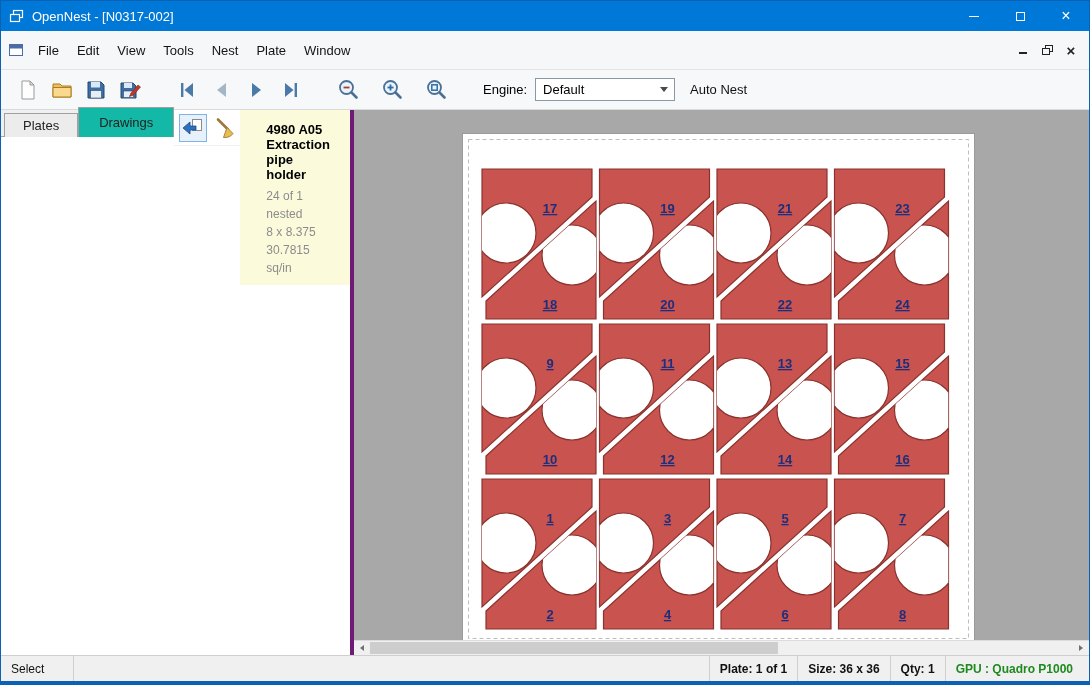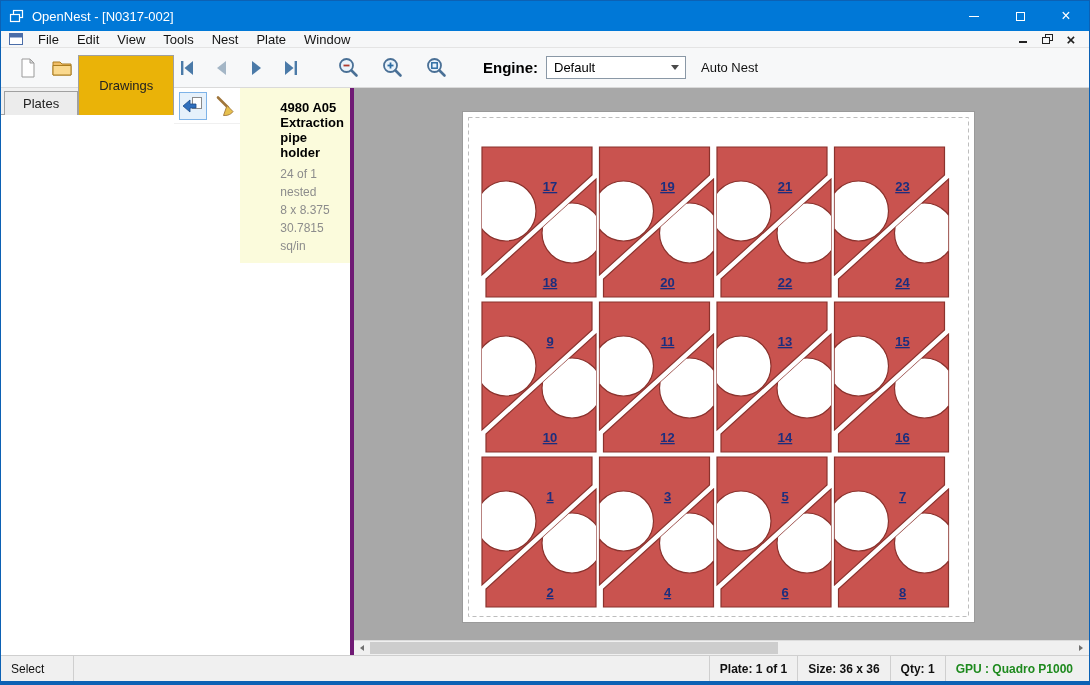--- a/index.html
+++ b/index.html
@@ -11,49 +11,49 @@
   .titlebar{height:30px;background:#0078d7;display:flex;align-items:center;color:#fff;flex:0 0 auto}
   .app-icon{margin:0 7px 0 8px}
   .title-text{font-size:13px}
   .caption{margin-left:auto;display:flex;height:100%}
   .cap-btn{width:46px;height:100%;display:flex;align-items:center;justify-content:center}
   .glyph-min{width:10px;height:1px;background:#fff;display:block}
   .glyph-max{width:9px;height:9px;border:1px solid #fff;display:block}
   .glyph-close{font-size:16px;line-height:1}
 
   
-  .menubar{height:17px;background:#f6f7f8;display:flex;align-items:center;border-bottom:1px solid #e4e4e4;flex:0 0 auto}
+  .menubar{height:39px;background:#f6f7f8;display:flex;align-items:center;border-bottom:1px solid #e4e4e4;flex:0 0 auto}
   .mdi-icon{margin:0 5px 0 7px}
   .menu-item{font-size:13px;padding:4px 9px;color:#141414;cursor:default}
   .mdi-controls{margin-left:auto;display:flex;align-items:center;padding-right:8px;gap:4px}
   .mdi-btn{width:20px;height:18px;display:flex;align-items:center;justify-content:center;color:#222}
   .mdi-min{width:8px;height:2px;background:#222;display:block;margin-top:6px}
   .mdi-close{font-size:15px;font-weight:bold;line-height:1}
 
   
   .toolbar{height:40px;background:#f7f8f9;border-bottom:1px solid #dadada;display:flex;align-items:center;padding-left:10px;flex:0 0 auto}
   .tb-btn{width:34px;height:32px;display:flex;align-items:center;justify-content:center}
   .tb-gap{width:24px}
   .tb-gap-sm{width:10px}
-  .engine-label{font-weight:bold;font-size:15px;margin:0 8px 0 30px}
+  .engine-label{font-weight:normal;font-size:13px;margin:0 8px 0 30px}
   .combo{width:140px;height:23px;border:1px solid #8a98a6;background:#fff;display:flex;align-items:center;font-size:13px;padding-left:7px}
   .combo-arrow{margin-left:auto;margin-right:6px;width:0;height:0;border-left:4px solid transparent;border-right:4px solid transparent;border-top:5px solid #4a4a4a}
   .autonest{font-size:13px;margin-left:15px;color:#111}
 
   
   .main{flex:1;display:flex;min-height:0}
   .left-panel{width:353px;background:#fff;border-right:4px solid #701a75;display:flex;flex-direction:row;flex:0 0 auto}
   .tabstrip{height:27px;background:#f0f0f0;display:flex;align-items:flex-end;padding-left:3px;border-bottom:1px solid #a5a5a5}
   .tab{font-size:13px;padding:4px 18px;background:#ececec;border:1px solid #a0a0a0;border-bottom:none;margin-bottom:-1px;color:#222}
-  .tab.active{background:#eab308;padding:22px 20px;position:relative;z-index:2}
+  .tab.active{background:#14b8a6;padding:7px 20px;position:relative;z-index:2}
   .panel-toolbar{height:36px;display:flex;align-items:center;padding-left:5px;gap:5px;background:#fff;border-bottom:1px solid #f0f0f0;flex:0 0 auto}
   .ptb-btn{width:28px;height:28px;display:flex;align-items:center;justify-content:center;border:1px solid transparent}
   .ptb-btn.checked{background:#e6f1fb;border-color:#7eb3e8}
   .drawing-list{flex:1;background:#fff;overflow:hidden}
-  .drawing-item{display:flex;gap:16px;padding:8px 24px;background:#fbfbdc;align-items:flex-start}
+  .drawing-item{display:flex;gap:2px;padding:8px 24px;background:#fbfbdc;align-items:flex-start}
   .d-info{padding-top:2px}
   .d-title{font-size:13px;font-weight:bold;margin:2px 0 5px;color:#000}
   .d-sub{font-size:12px;color:#8c8c8c;line-height:1.5}
 
   
   .canvas{flex:1;background:#a8a8a8;position:relative;min-width:0}
   #plate-svg{position:absolute;left:108px;top:23px}
   #plate-svg text{font-family:"Liberation Sans",sans-serif;font-weight:bold;font-size:13px}
   .hscroll{position:absolute;left:0;right:0;bottom:0;height:15px;background:#f0f0f0;display:flex;border-top:1px solid #dcdcdc}
   .hs-arrow{width:16px;height:100%;display:flex;align-items:center;justify-content:center}

